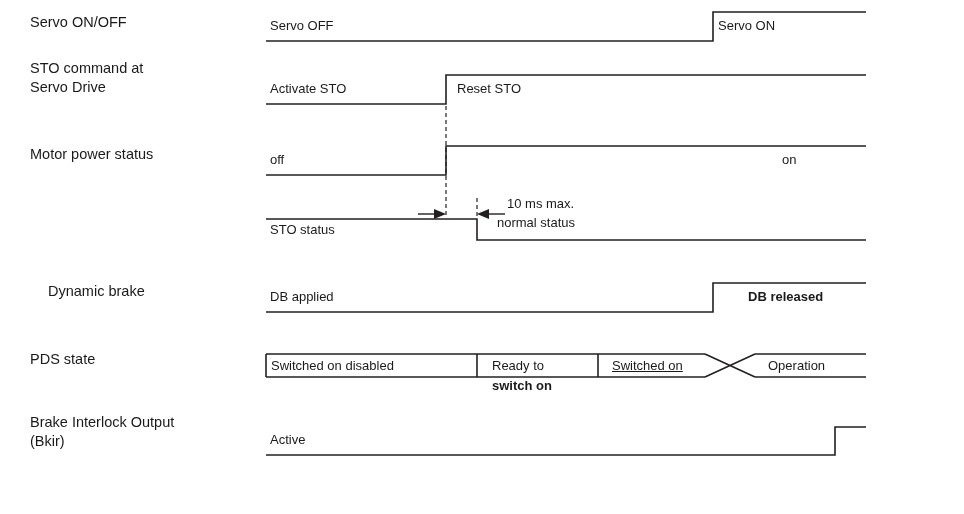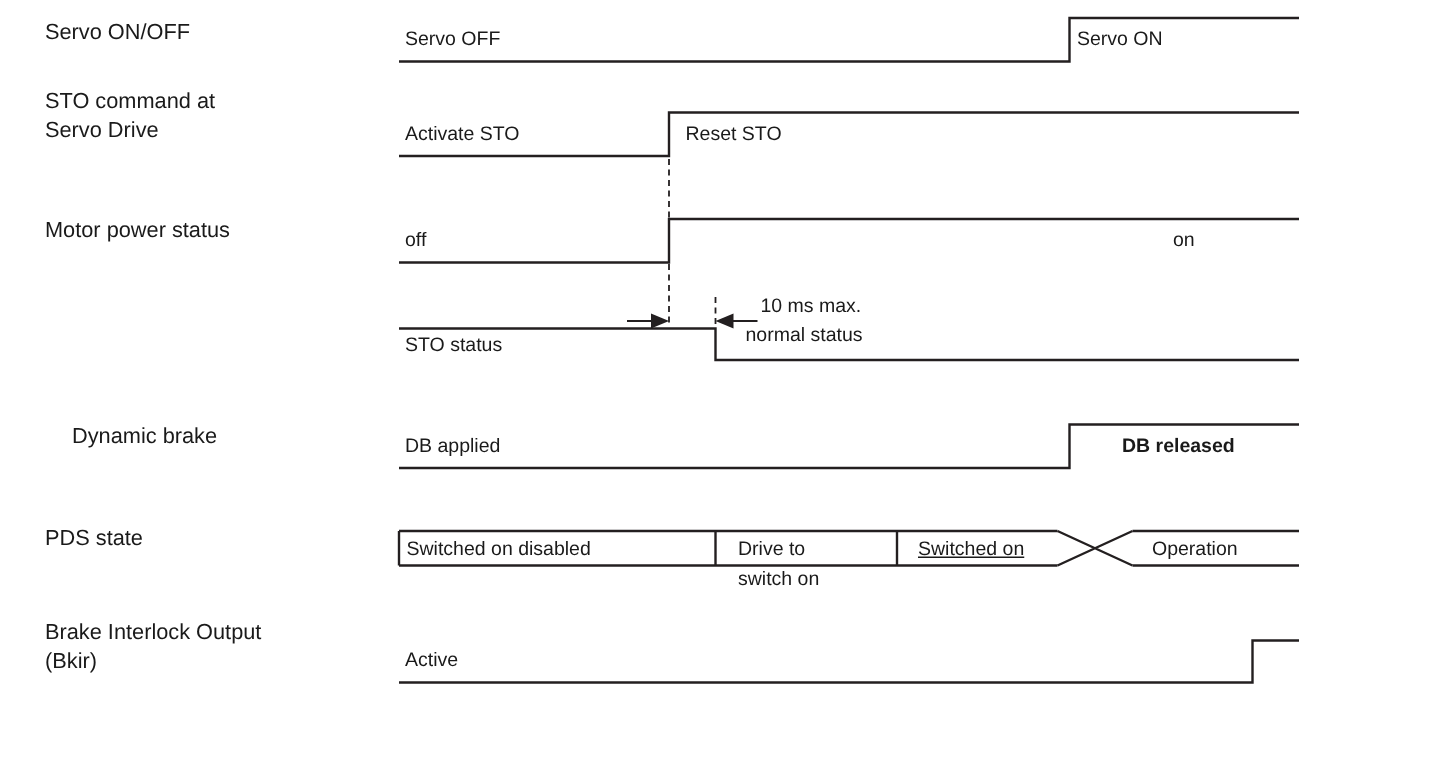--- a/index.html
+++ b/index.html
@@ -71,20 +71,20 @@
   <div class="sig" style="left:782px;top:152px;">on</div>
 
   <div class="sig" style="left:270px;top:222px;">STO status</div>
   <div class="sig" style="left:507px;top:196px;">10 ms max.</div>
   <div class="sig" style="left:497px;top:215px;">normal status</div>
 
   <div class="sig" style="left:270px;top:289px;text-align:right;">DB applied</div>
   <div class="sig" style="left:748px;top:289px;font-weight:bold;">DB released</div>
 
   <div class="sig" style="left:271px;top:358px;">Switched on disabled</div>
-  <div class="sig" style="left:492px;top:358px;">Drive to</div>
-  <div class="sig" style="left:492px;top:378px;">switch on</div>
+  <div class="sig" style="left:492px;top:358px;">Ready to</div>
+  <div class="sig" style="left:492px;top:378px;font-weight:bold;">switch on</div>
   <div class="sig" style="left:612px;top:358px;text-decoration:underline;">Switched on</div>
   <div class="sig" style="left:768px;top:358px;">Operation</div>
 
   <div class="sig" style="left:270px;top:432px;">Active</div>
 
 </div>
 
 </body></html>

